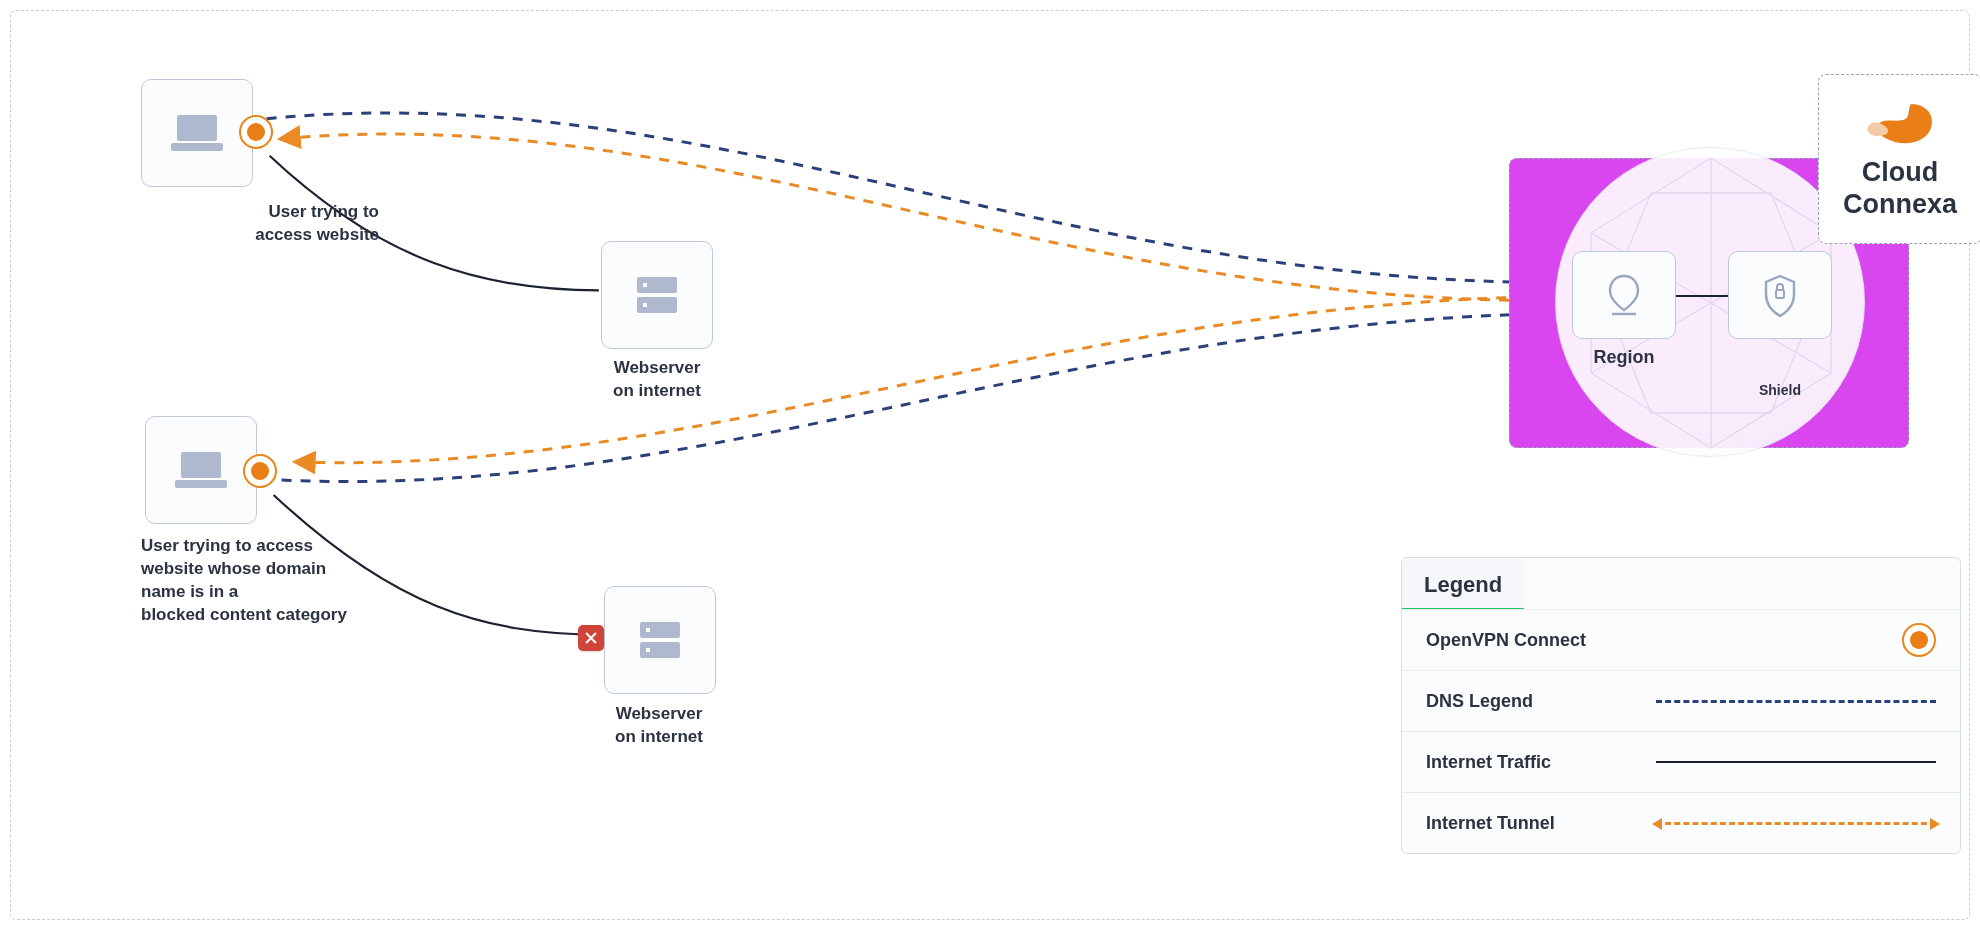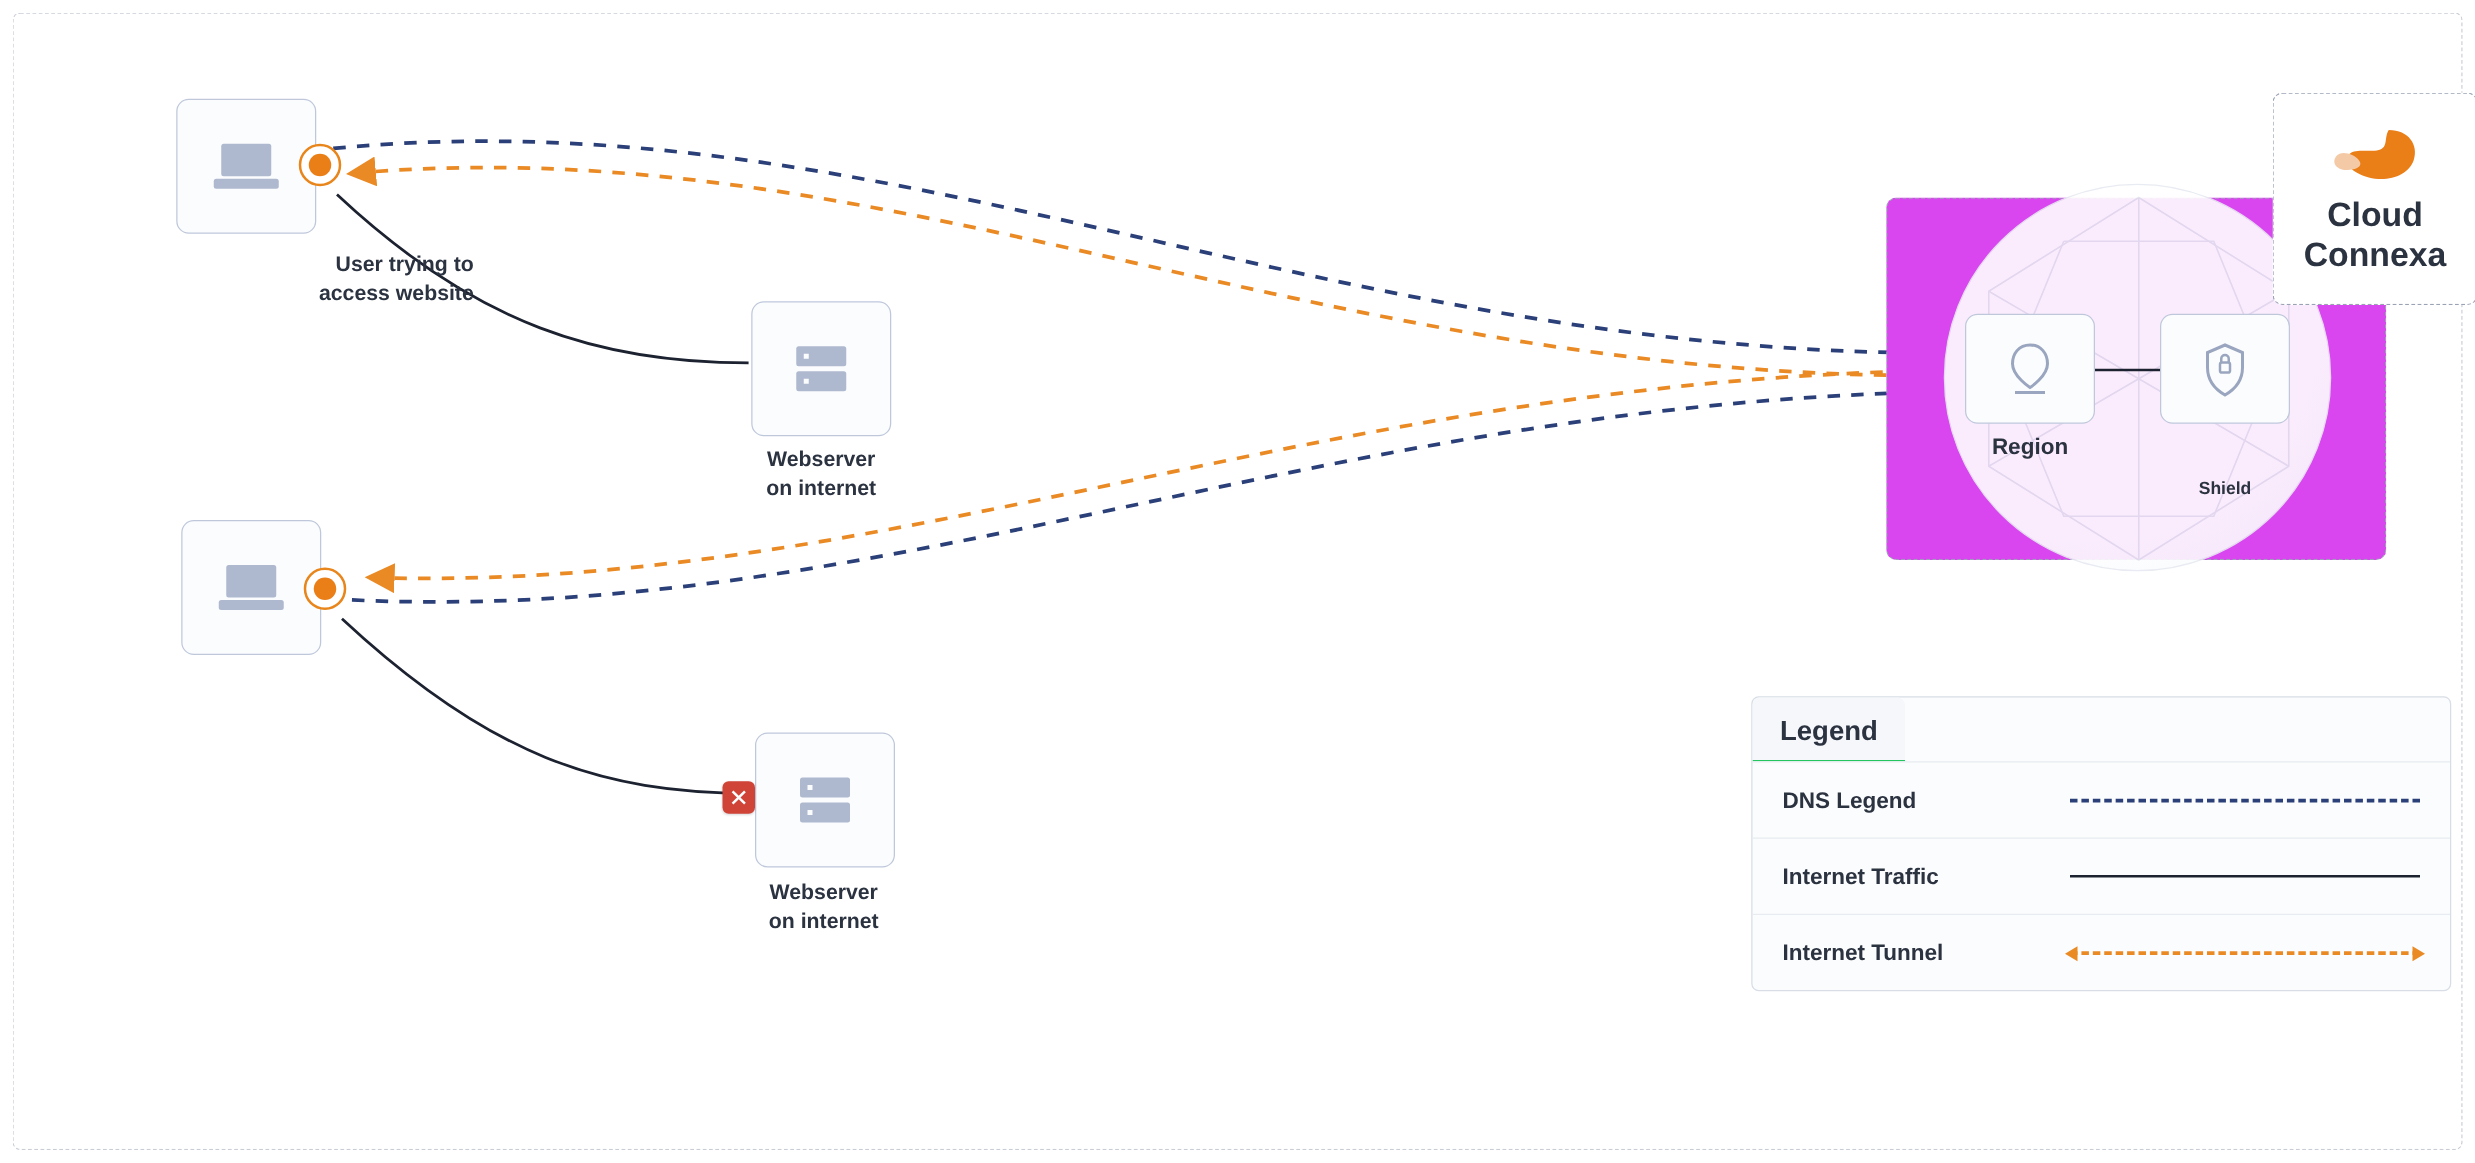--- a/index.html
+++ b/index.html
@@ -188,20 +188,24 @@
   <div class="node-label center" style="left:566px; top:346px; white-space:pre-line;">Webserver
 on internet</div>
 
   <div class="node" style="left:134px; top:405px;">
     <svg width="56" height="44" viewBox="0 0 56 44">
       <rect x="8" y="4" width="40" height="26" rx="2" fill="#aeb8cf"></rect>
       <rect x="2" y="32" width="52" height="8" rx="2" fill="#aeb8cf"></rect>
     </svg>
   </div>
   <div class="connect-dot" style="left:232px; top:443px;"></div>
+  <div class="node-label" style="left:130px; top:524px; width:330px; white-space:pre-line;">User trying to access
+website whose domain
+name is in a
+blocked content category</div>
 
   <div class="node" style="left:593px; top:575px;">
     <svg width="48" height="44" viewBox="0 0 48 44">
       <rect x="4" y="4" width="40" height="16" rx="2" fill="#aeb8cf"></rect>
       <rect x="4" y="24" width="40" height="16" rx="2" fill="#aeb8cf"></rect>
       <rect x="10" y="10" width="4" height="4" fill="#fbfcfe"></rect>
       <rect x="10" y="30" width="4" height="4" fill="#fbfcfe"></rect>
     </svg>
   </div>
   <div class="block-badge" style="left:567px; top:614px;"></div>
@@ -246,20 +250,26 @@
       <path d="M50 6 C66 6 74 18 70 30 C66 42 50 48 34 44 C20 40 14 33 18 26 C22 20 34 24 42 22 C50 20 46 12 50 6 Z" fill="#ea7e17"></path>
       <path d="M16 38 C8 38 4 32 8 27 C12 22 22 25 26 30 C30 35 24 38 16 38 Z" fill="#f4caa6"></path>
     </svg>
     <div class="cloud-brand-label" style="white-space:pre-line;">Cloud
 Connexa</div>
   </div>
 
   <div class="legend" style="left:1390px; top:546px; width:560px;">
     <div class="legend-title">Legend</div>
 
+    <div class="legend-row">
+      <span class="legend-label">OpenVPN Connect</span>
+      <span class="legend-sample">
+        <span class="connect-dot" style="position:relative; left:auto; top:auto;"></span>
+      </span>
+    </div>
 
     <div class="legend-row">
       <span class="legend-label">DNS Legend</span>
       <span class="legend-sample">
         <span class="sample-dns"></span>
       </span>
     </div>
 
     <div class="legend-row">
       <span class="legend-label">Internet Traffic</span>

